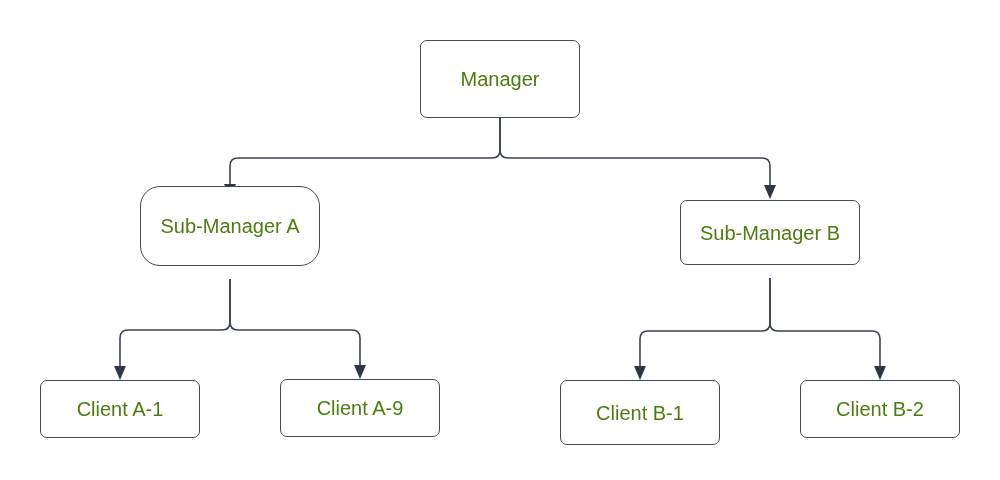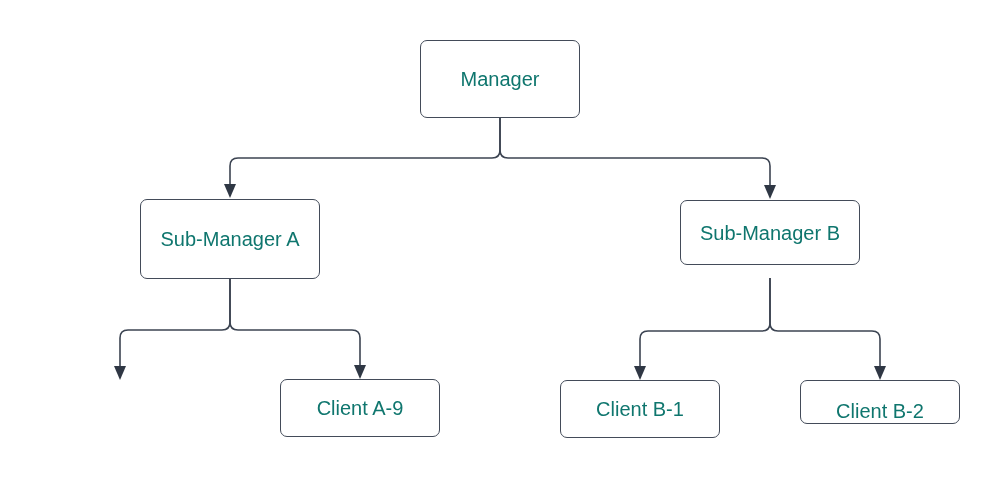--- a/index.html
+++ b/index.html
@@ -35,33 +35,33 @@
     position: absolute;
     box-sizing: border-box;
     background: #ffffff;
     border: 1px solid #434b59;
     border-radius: 7px;
     display: flex;
     align-items: center;
     justify-content: center;
   }
   .node-label {
-    color: #0f766e;
+    color: #4d7c0f;
     font-size: 20px;
     line-height: 1.2;
     white-space: nowrap;
   }
   
   .n-manager   { left: 420px; top:  40px; width: 160px; height: 78px; }
-  .n-sub-a     { left: 140px; top: 199px; width: 180px; height: 80px; }
+  .n-sub-a     { left: 140px; top: 186px; width: 180px; height: 80px; border-radius: 20px; }
   .n-sub-b     { left: 680px; top: 200px; width: 180px; height: 65px; }
   .n-client-a1 { left:  40px; top: 380px; width: 160px; height: 58px; }
   .n-client-a2 { left: 280px; top: 379px; width: 160px; height: 58px; }
-  .n-client-b1 { left: 560px; top: 380px; width: 160px; height: 58px; }
-  .n-client-b2 { left: 800px; top: 380px; width: 160px; height: 44px; align-items: flex-end; }
+  .n-client-b1 { left: 560px; top: 380px; width: 160px; height: 65px; }
+  .n-client-b2 { left: 800px; top: 380px; width: 160px; height: 58px; }
 </style>
 </head>
 <body>
 
 <div class="canvas">
 
   <svg class="edges" viewBox="0 0 1000 480" xmlns="http://www.w3.org/2000/svg">
 
     <g>
       <path class="edge" d="M500,118 L500,150 Q500,158 492,158 L238,158 Q230,158 230,166 L230,184"></path>
@@ -99,20 +99,23 @@
   </div>
 
   <div class="node n-sub-a">
     <span class="node-label">Sub-Manager A</span>
   </div>
 
   <div class="node n-sub-b">
     <span class="node-label">Sub-Manager B</span>
   </div>
 
+  <div class="node n-client-a1">
+    <span class="node-label">Client A-1</span>
+  </div>
 
   <div class="node n-client-a2">
     <span class="node-label">Client A-9</span>
   </div>
 
   <div class="node n-client-b1">
     <span class="node-label">Client B-1</span>
   </div>
 
   <div class="node n-client-b2">

